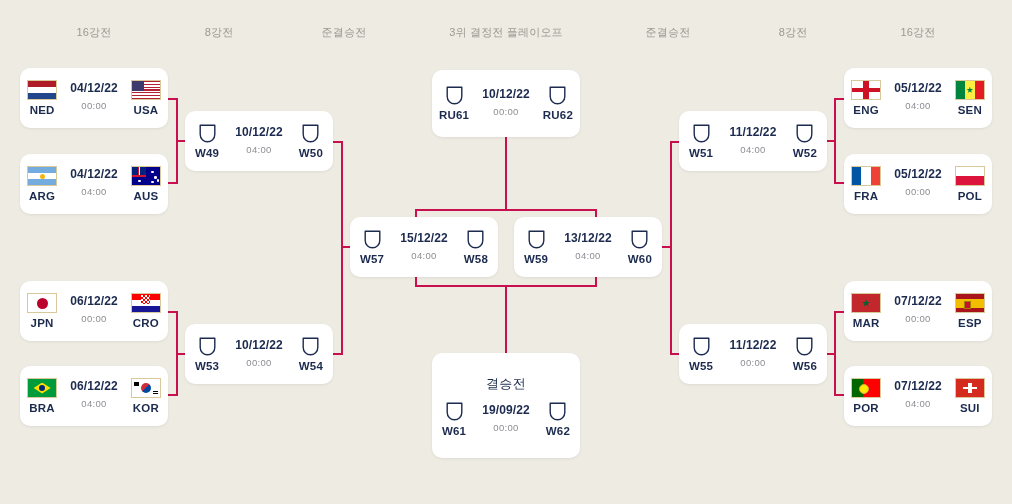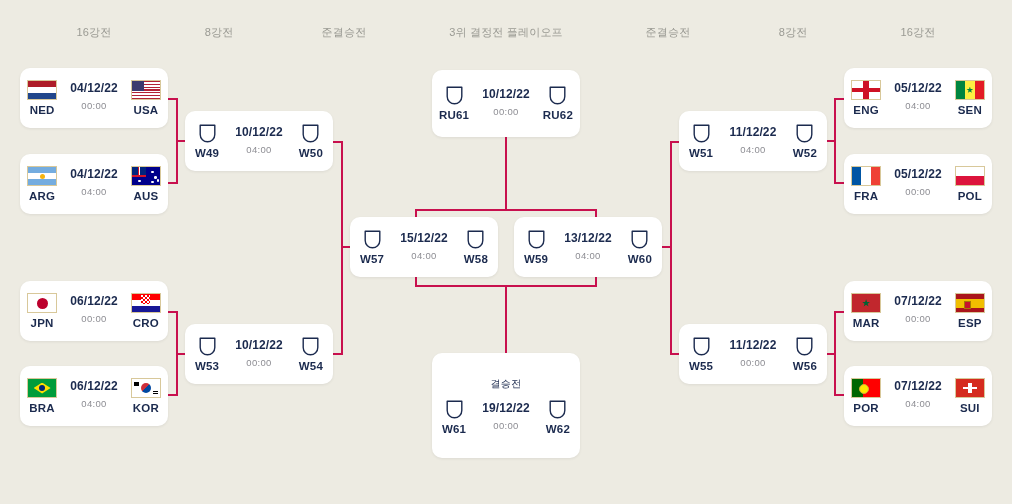--- a/index.html
+++ b/index.html
@@ -32,21 +32,21 @@
     position:absolute;
     background:#ffffff;
     border-radius:10px;
     box-shadow:0 1px 3px rgba(0,0,0,.07);
     display:flex;flex-direction:column;
     align-items:center;justify-content:center;
     box-sizing:border-box;
     z-index:3;
   }
   .card-title{
-    font-size:10px;color:#1b2a4e;font-weight:400;
+    font-size:13px;color:#1b2a4e;font-weight:400;
     margin-bottom:9px;letter-spacing:.3px;
   }
   .row{
     display:flex;align-items:flex-start;justify-content:center;
     width:100%;
   }
   .side{
     display:flex;flex-direction:column;align-items:center;
     width:46px;
   }
@@ -410,21 +410,21 @@
     <div class="card" style="left: 432px; top: 353px; width: 148px; height: 105px;">
       <div class="card-title">결승전</div>
       <div class="row">
         <div class="side">
           <svg class="shield" viewBox="0 0 17 19">
             <path d="M1.2 1.2 h14.6 v9.2 c0 4.3 -3.4 7.3 -7.3 7.3 s-7.3 -3 -7.3 -7.3 z" fill="#ffffff" stroke="#1b2a4e" stroke-width="1.4" stroke-linejoin="round"></path>
           </svg>
           <div class="code">W61</div>
         </div>
         <div class="mid">
-          <div class="date">19/12/22</div>
+          <div class="date">19/09/22</div>
           <div class="time">00:00</div>
         </div>
         <div class="side">
           <svg class="shield" viewBox="0 0 17 19">
             <path d="M1.2 1.2 h14.6 v9.2 c0 4.3 -3.4 7.3 -7.3 7.3 s-7.3 -3 -7.3 -7.3 z" fill="#ffffff" stroke="#1b2a4e" stroke-width="1.4" stroke-linejoin="round"></path>
           </svg>
           <div class="code">W62</div>
         </div>
       </div>
     </div>

